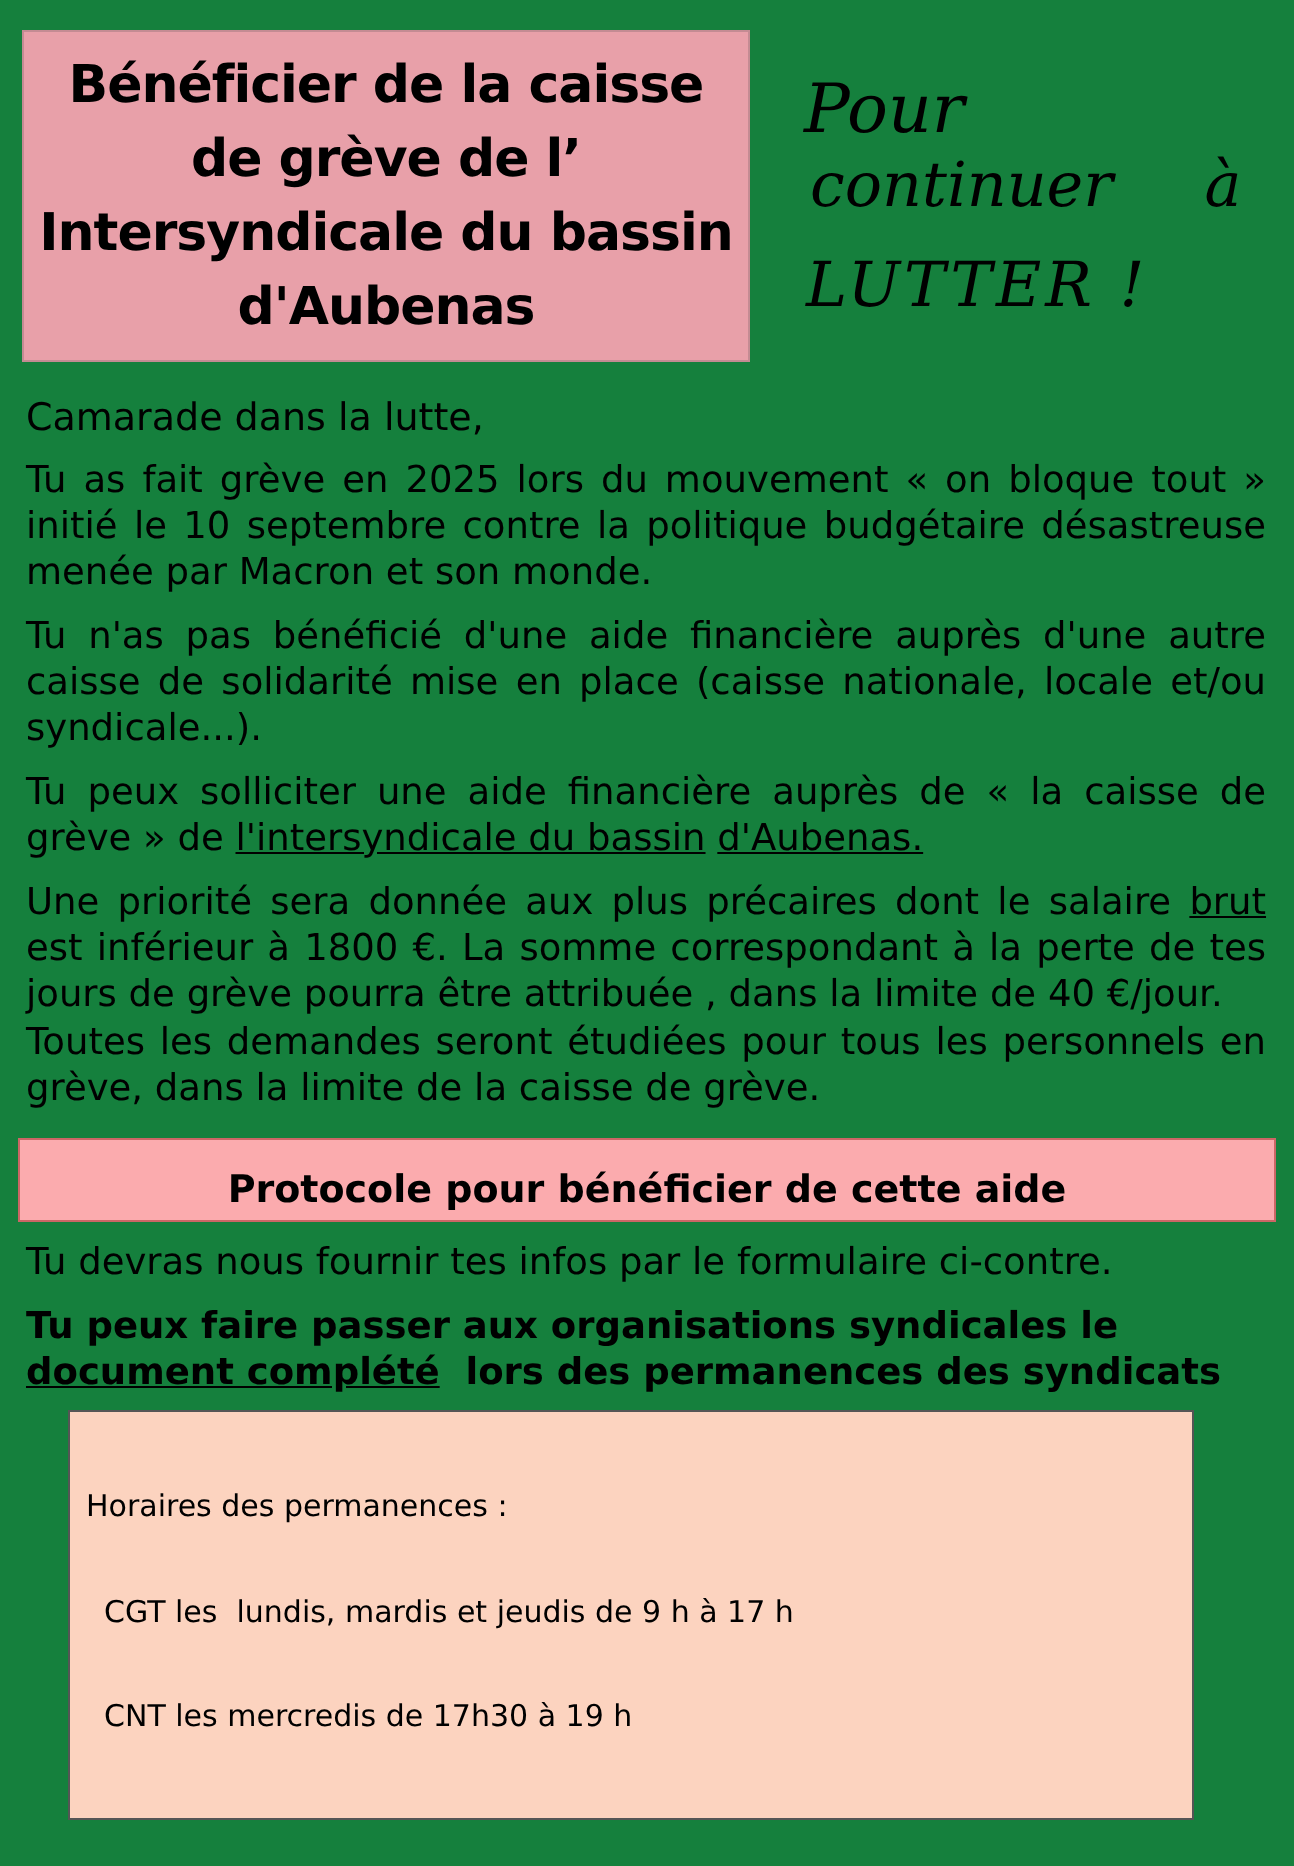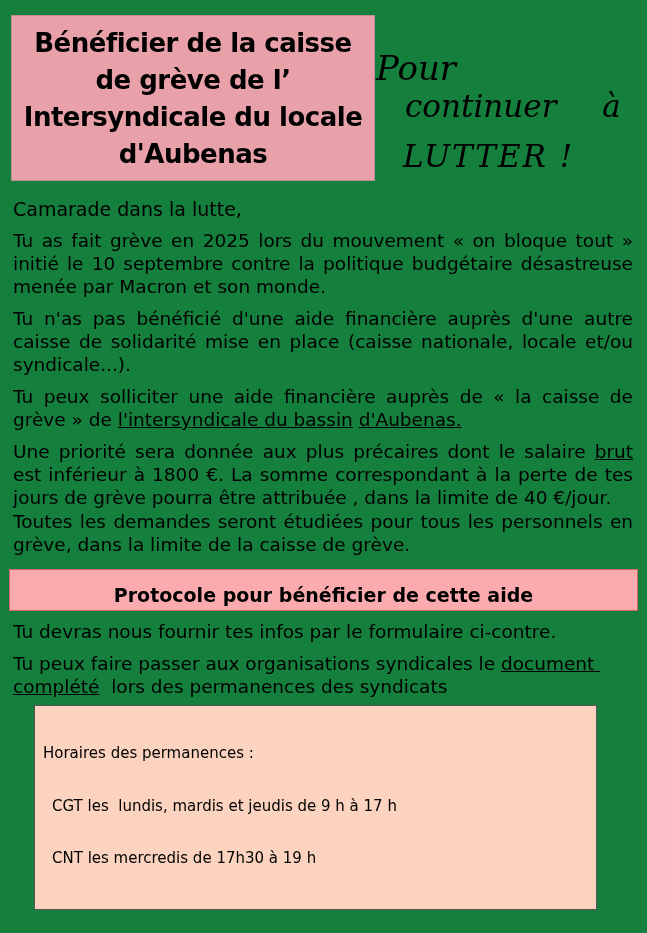--- a/index.html
+++ b/index.html
@@ -23,31 +23,31 @@
     padding-top: 9px;
     letter-spacing: -0.5px;
   }
   .slogan {
     flex: 1;
     font-family: "DejaVu Serif", serif;
     font-style: italic;
     padding-top: 20px;
   }
   .slogan-line { white-space: pre; }
-  .sl1 { font-size: 34px; padding-left: 1px; margin-top: 13px; }
+  .sl1 { font-size: 34px; padding-left: 27px; }
   .sl2 { font-size: 31px; padding-left: 30px; word-spacing: 36px; }
   .sl3 { font-size: 31px; padding-left: 28px; margin-top: 14px; letter-spacing: 2px; }
 
   
   .content { padding: 0 14px 0 13px; }
   .greeting { font-size: 19px; margin-top: 17px; }
   .para { font-size: 18.5px; line-height: 23px; margin-top: 9px; }
   .para.j { text-align: justify; }
   .para.m0 { margin-top: 1px; }
-  .pre { white-space: pre-wrap; }
+  .pre { white-space: pre-wrap; font-weight: bold; }
   .b { font-weight: normal; }
   .u { text-decoration: underline; }
 
   .banner {
     margin-top: 13px; margin-left: -4px; margin-right: -5px;
     background: var(--banner_bg, #fbabae);
     border: 1px solid var(--banner_border, #cc6666);
     text-align: center;
     font-weight: bold;
     font-size: 19px;
@@ -66,21 +66,21 @@
 </style>
 </head>
 <body>
 
 <div class="page">
 
   <header class="top-row">
     <div class="title-box">
       <div class="title-line">Bénéficier de la caisse</div>
       <div class="title-line">de grève de l’</div>
-      <div class="title-line">Intersyndicale du locale</div>
+      <div class="title-line">Intersyndicale du bassin</div>
       <div class="title-line">d'Aubenas</div>
     </div>
     <div class="slogan">
       <div class="slogan-line sl1">Pour</div>
       <div class="slogan-line sl2">continuer à</div>
       <div class="slogan-line sl3">LUTTER !</div>
     </div>
   </header>
 
   <main class="content">

